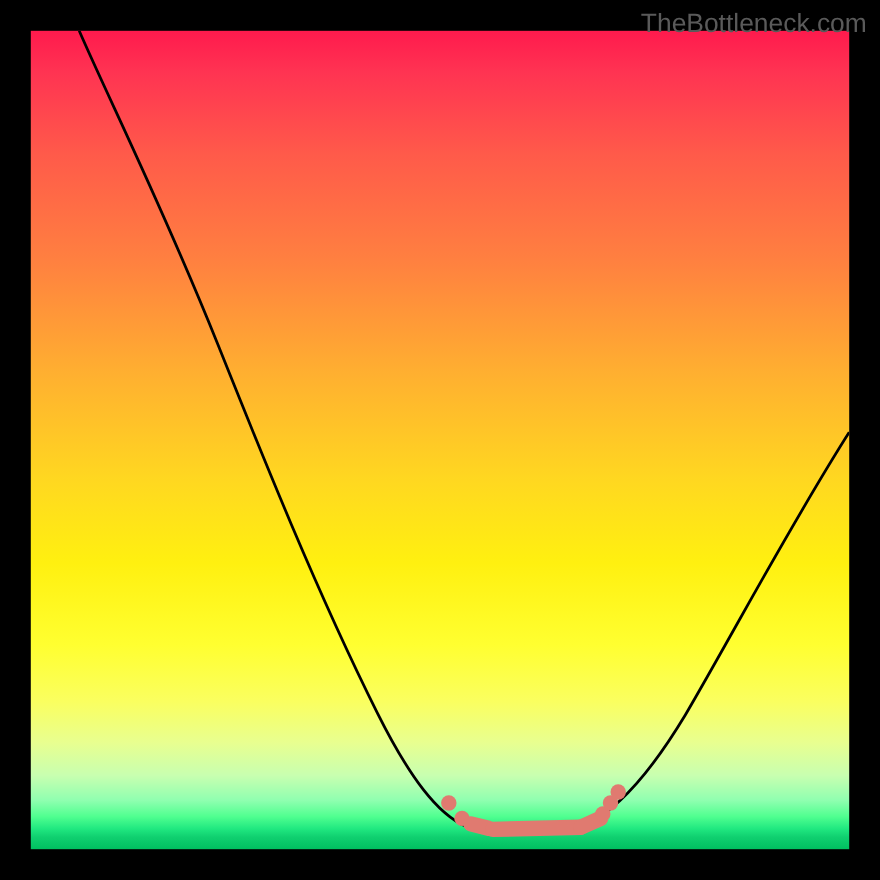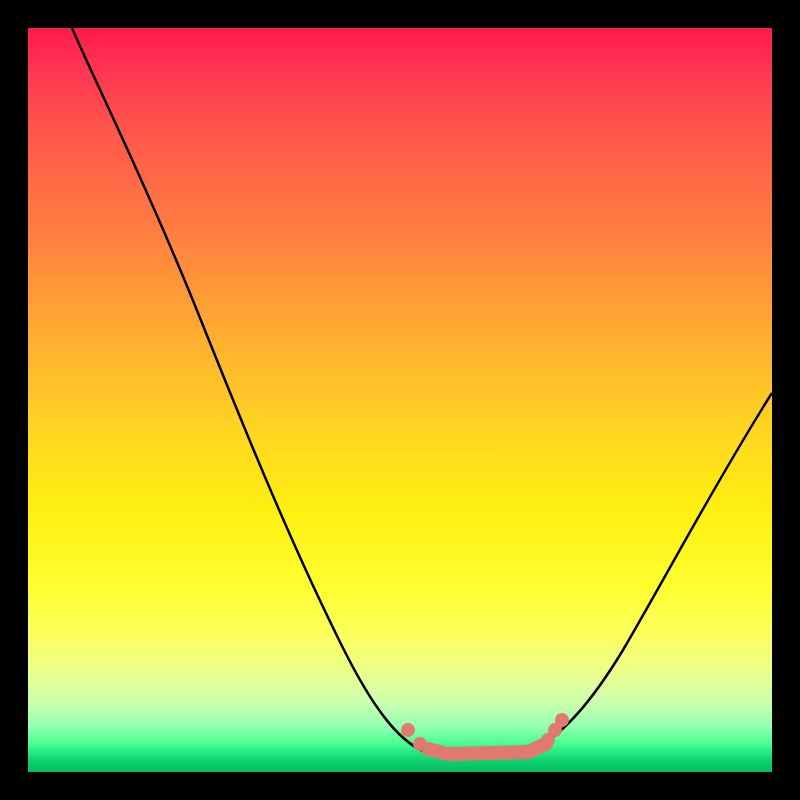--- a/index.html
+++ b/index.html
@@ -61,20 +61,21 @@
     stroke-width: 14;
     stroke-linecap: round;
   }
   .marker-dot {
     fill: #e07a70;
   }
 </style>
 </head>
 <body>
 <div class="container">
+  <div class="watermark">TheBottleneck.com</div>
   <div class="plot-area">
     <svg class="curve" viewBox="0 0 744 744" preserveAspectRatio="none">
 
       <path class="curve-line" d="M 44 0
                C 70 60, 120 160, 170 285
                C 210 385, 260 510, 315 620
                C 345 680, 370 712, 395 723"></path>
 
       <path class="curve-line" d="M 395 723
                C 420 727, 480 726, 505 721"></path>

